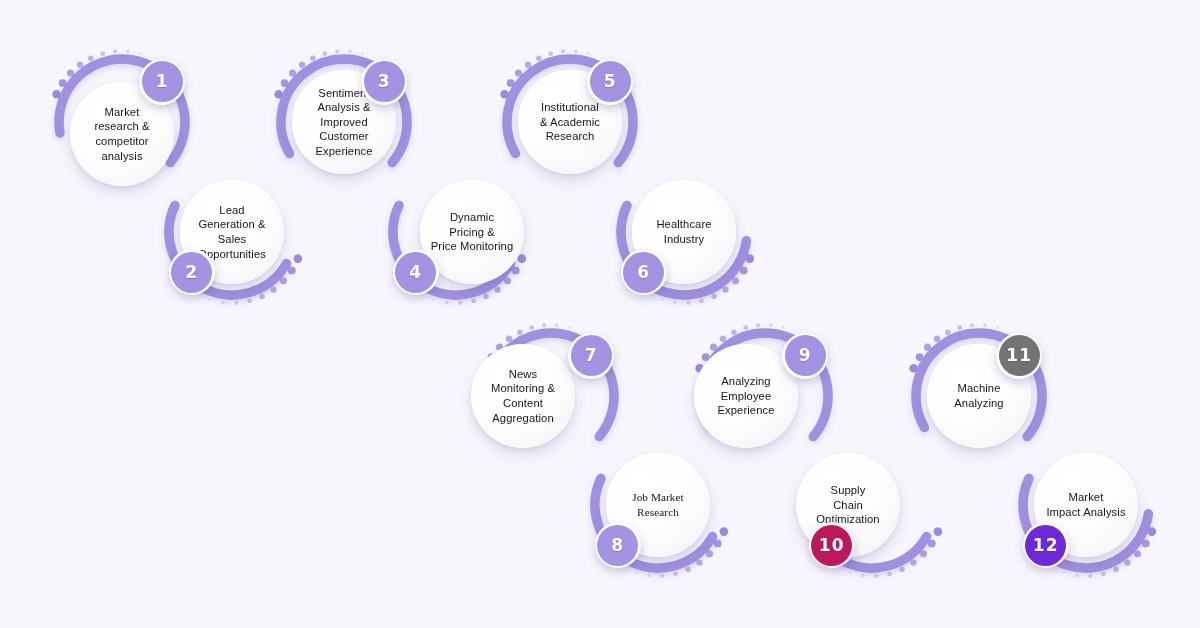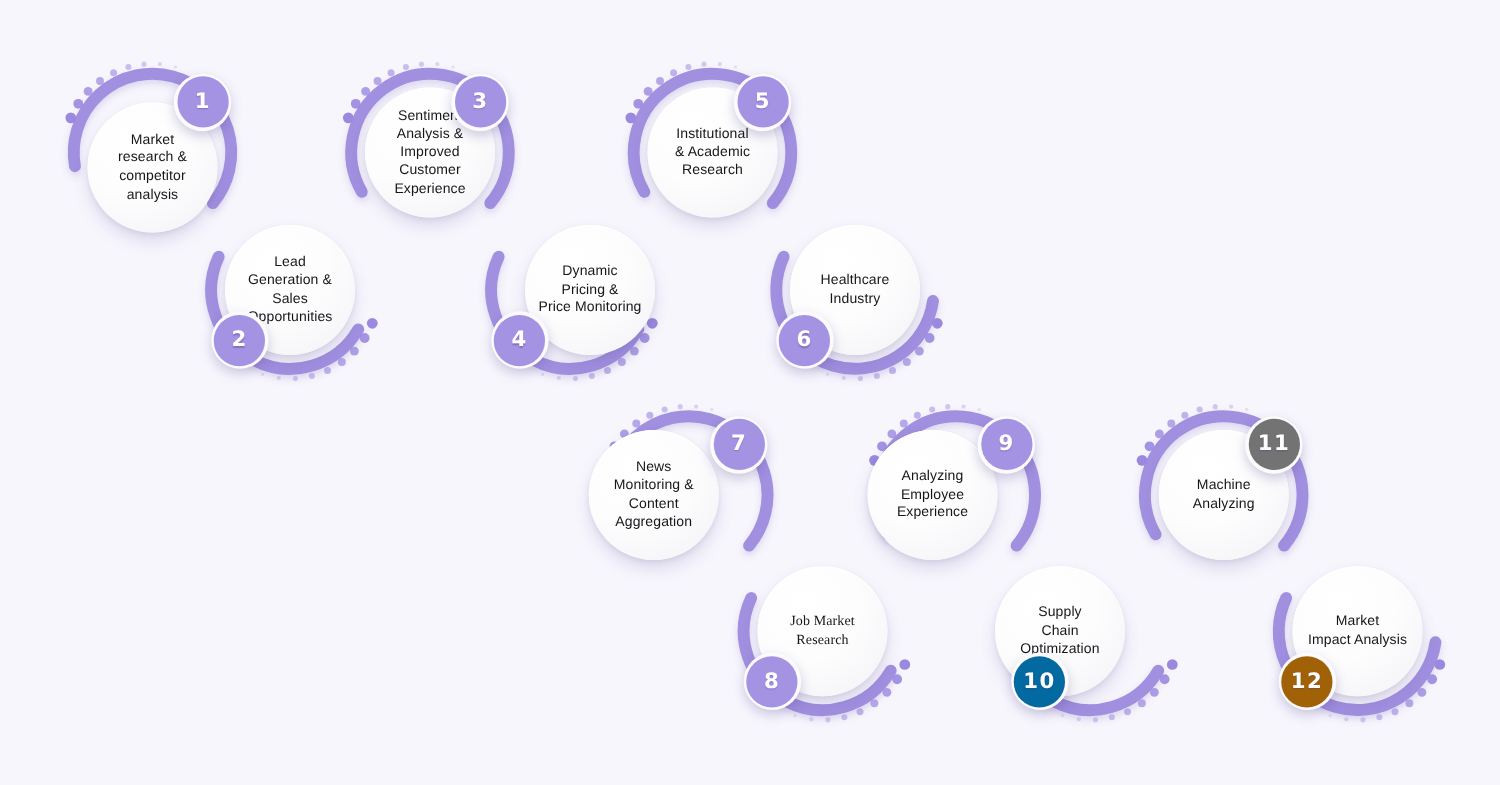--- a/index.html
+++ b/index.html
@@ -341,37 +341,37 @@
         <div class="badge-inner" style="background: rgb(164, 146, 227);">
           <span class="badge-num" style="color: rgb(255, 255, 255);">9</span>
         </div>
       </div>
       <div class="node" style="left: 796px; top: 453px;">
         <div class="node-label">Supply
 Chain
 Optimization</div>
       </div>
       <div class="badge" style="left: 808.695px; top: 522.305px;">
-        <div class="badge-inner" style="background: #0369a1;">
+        <div class="badge-inner" style="background: #be185d;">
           <span class="badge-num" style="color: rgb(255, 255, 255);">10</span>
         </div>
       </div>
       <div class="node" style="left: 927px; top: 344px;">
         <div class="node-label">Machine
 Analyzing</div>
       </div>
       <div class="badge" style="left: 996.305px; top: 332.695px;">
         <div class="badge-inner" style="background: #737373;">
           <span class="badge-num" style="color: rgb(255, 255, 255);">11</span>
         </div>
       </div>
       <div class="node wide" style="left: 1034px; top: 453px;">
         <div class="node-label">Market
 Impact Analysis</div>
       </div>
       <div class="badge" style="left: 1022.69px; top: 522.305px;">
-        <div class="badge-inner" style="background: #a16207;">
+        <div class="badge-inner" style="background: #6d28d9;">
           <span class="badge-num" style="color: rgb(255, 255, 255);">12</span>
         </div>
       </div>
     </div>
 
 </div>
 
 </body></html>

